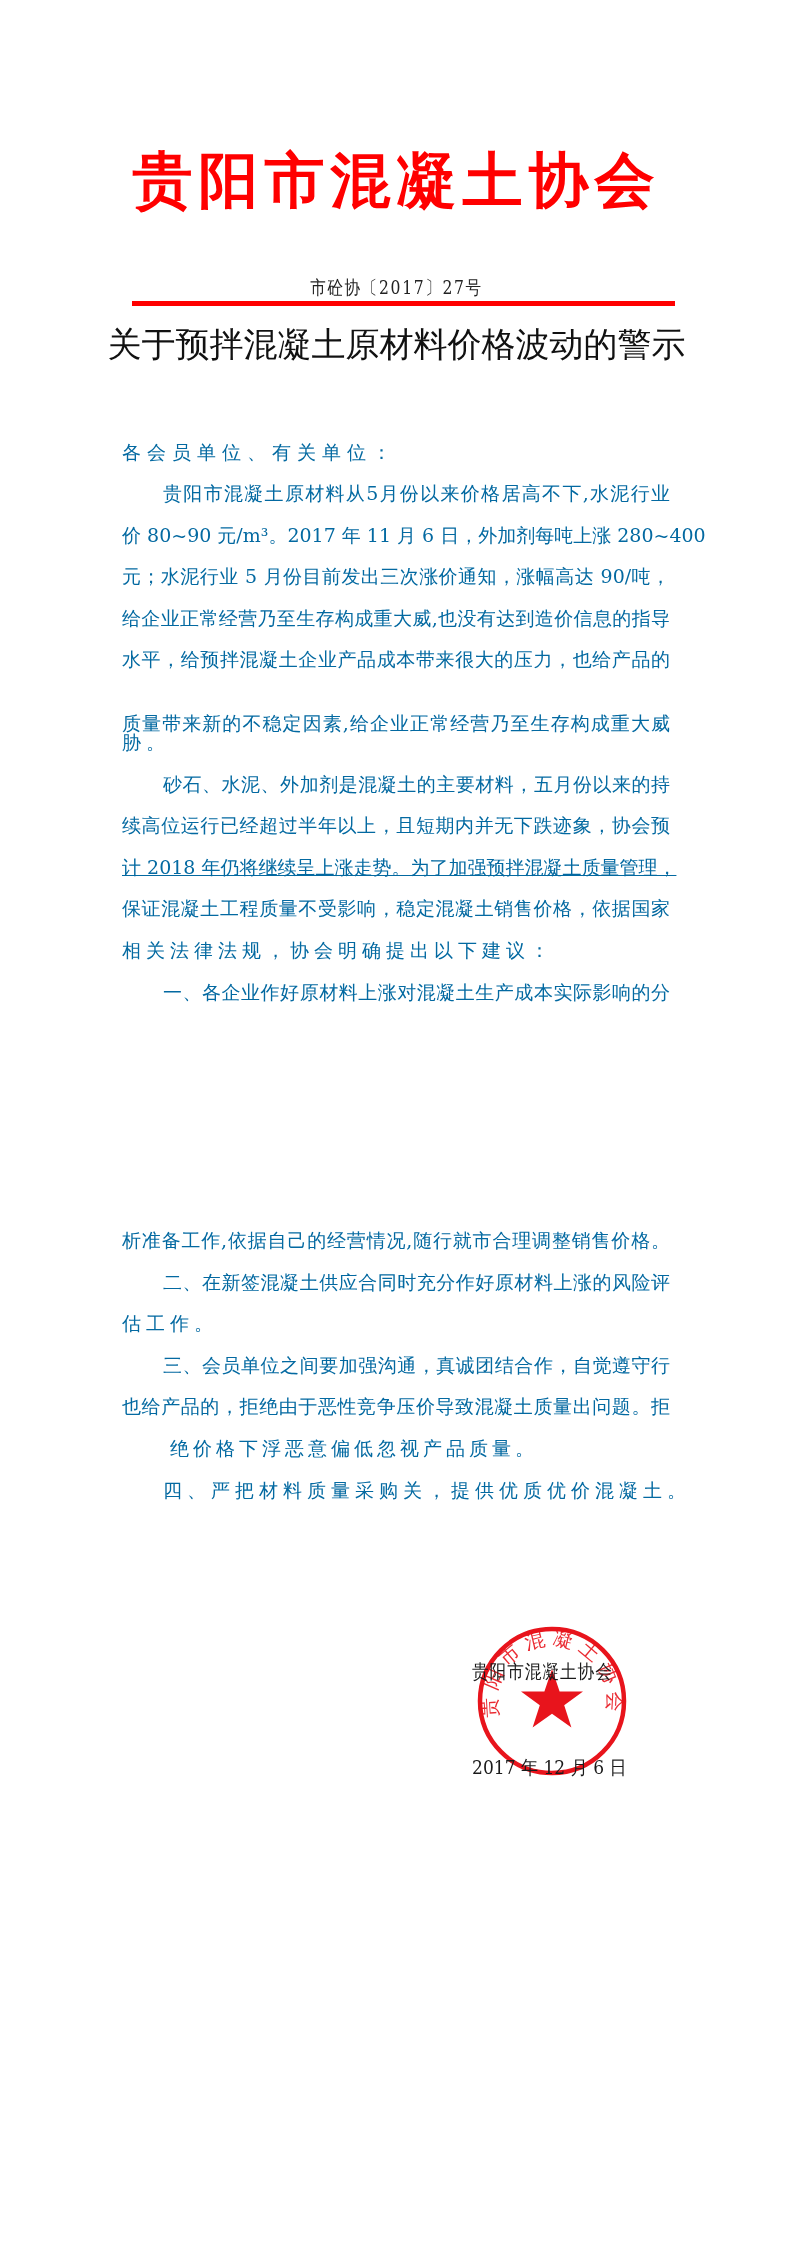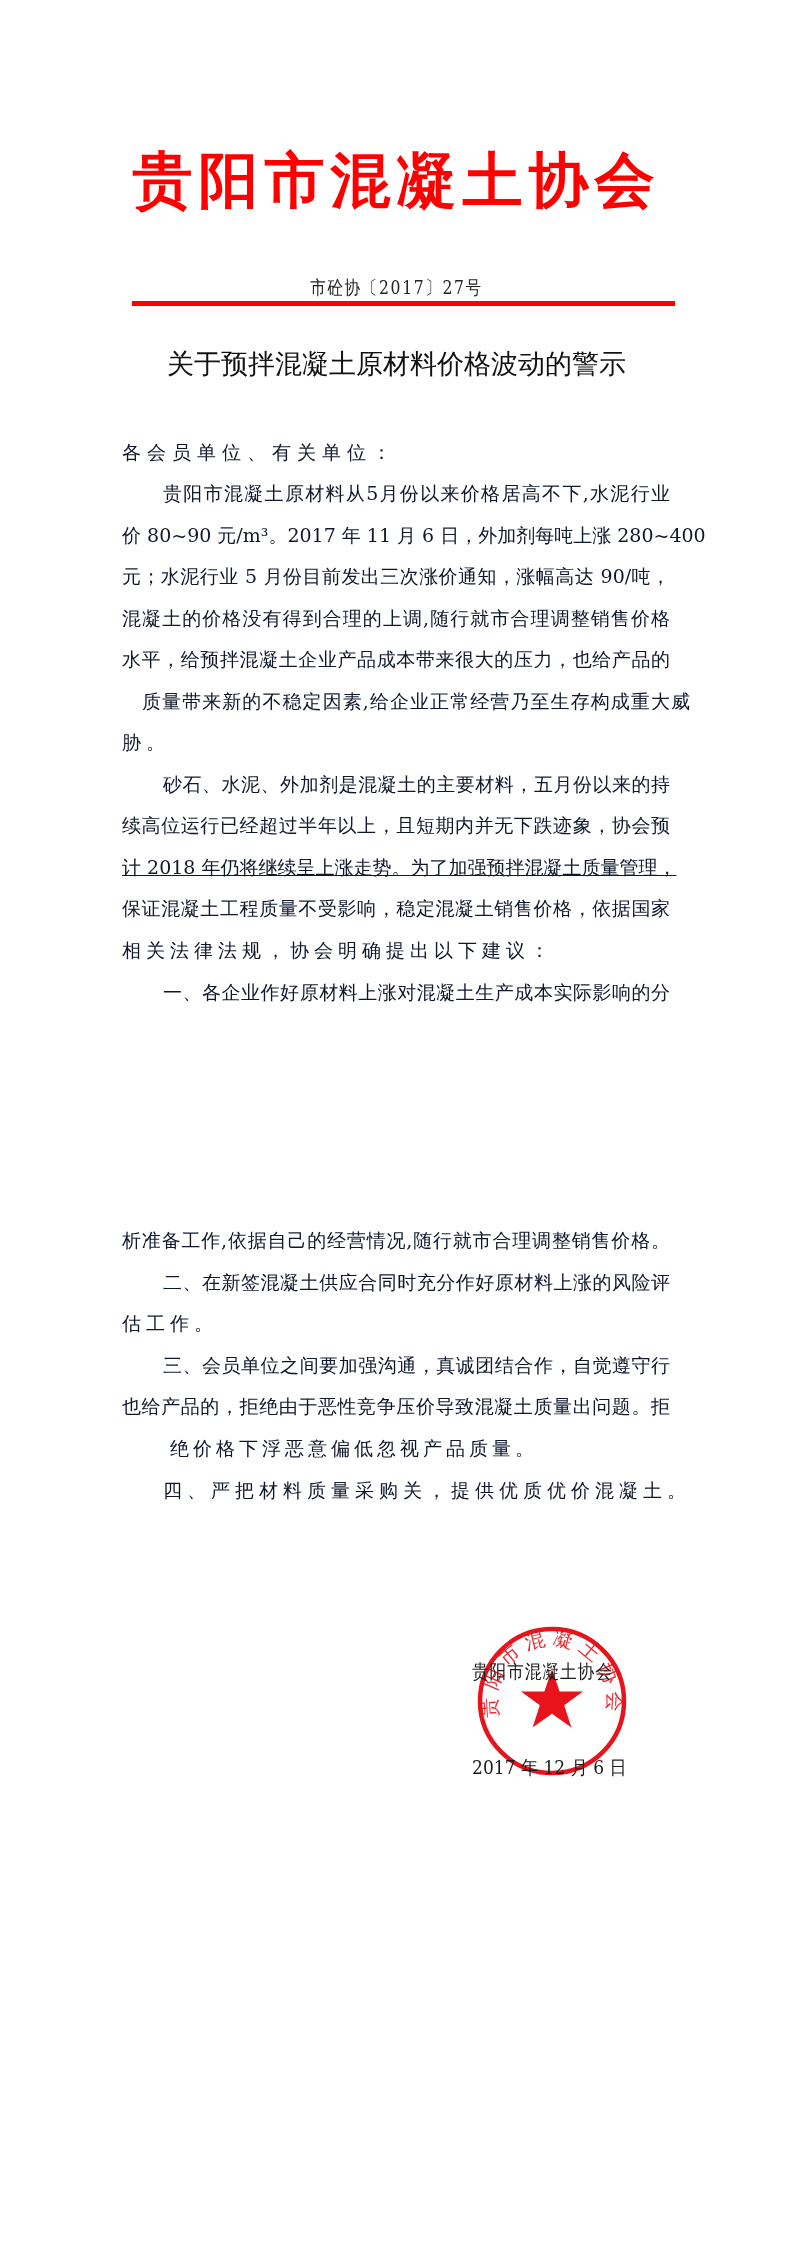--- a/index.html
+++ b/index.html
@@ -49,38 +49,38 @@
     left: 132px;
     width: 543px;
     top: 301px;
     height: 5px;
     background: #ff0000;
   }
   .subject {
     position: absolute;
     left: 0;
     width: 793px;
-    top: 346px;
+    top: 326px;
     height: 36px;
     line-height: 36px;
     text-align: center;
     font-family: "DejaVu Serif", "Liberation Serif", serif;
-    font-size: 27px;
+    font-size: 34px;
     letter-spacing: 0px;
     color: #111;
   }
   .line {
     position: absolute;
     left: 122px;
     width: 548px;
     height: 30px;
     line-height: 30px;
     font-family: "DejaVu Serif", "Liberation Serif", serif;
     font-size: 19px;
-    color: #0f172a;
+    color: #0369a1;
     white-space: nowrap;
     text-align: justify;
     text-align-last: justify;
   }
   .line.indent {
     left: 163px;
     width: 507px;
   }
   .line.short {
     text-align: left;
@@ -133,23 +133,23 @@
 
   <div class="red-rule"></div>
 
   <div class="subject">关于预拌混凝土原材料价格波动的警示</div>
 
   <div class="line short" style="top:437px; letter-spacing:6px;">各会员单位、有关单位：</div>
 
   <div class="line indent" style="top:478px;">贵阳市混凝土原材料从5月份以来价格居高不下,水泥行业</div>
   <div class="line" style="top:520px;">价 80~90 元/m³。2017 年 11 月 6 日，外加剂每吨上涨 280~400</div>
   <div class="line" style="top:561px;">元；水泥行业 5 月份目前发出三次涨价通知，涨幅高达 90/吨，</div>
-  <div class="line" style="top:603px;">混凝土的价格没有得到合理的上调,随行就市合理调整销售价格</div>
+  <div class="line" style="top:603px;">给企业正常经营乃至生存构成重大威,也没有达到造价信息的指导</div>
   <div class="line" style="top:644px;">水平，给预拌混凝土企业产品成本带来很大的压力，也给产品的</div>
-  <div class="line" style="top:686px;margin-left:20px;">质量带来新的不稳定因素,给企业正常经营乃至生存构成重大威</div>
+  <div class="line" style="top:708px;">质量带来新的不稳定因素,给企业正常经营乃至生存构成重大威</div>
   <div class="line short" style="top:727px;">胁。</div>
 
   <div class="line indent" style="top:769px;">砂石、水泥、外加剂是混凝土的主要材料，五月份以来的持</div>
   <div class="line" style="top:810px;">续高位运行已经超过半年以上，且短期内并无下跌迹象，协会预</div>
   <div class="line" style="top:852px;text-decoration:underline;">计 2018 年仍将继续呈上涨走势。为了加强预拌混凝土质量管理，</div>
   <div class="line" style="top:893px;">保证混凝土工程质量不受影响，稳定混凝土销售价格，依据国家</div>
   <div class="line short" style="top:935px;">相关法律法规，协会明确提出以下建议：</div>
 
   <div class="line indent" style="top:977px;">一、各企业作好原材料上涨对混凝土生产成本实际影响的分</div>
   <div class="line" style="top:1225px;">析准备工作,依据自己的经营情况,随行就市合理调整销售价格。</div>

